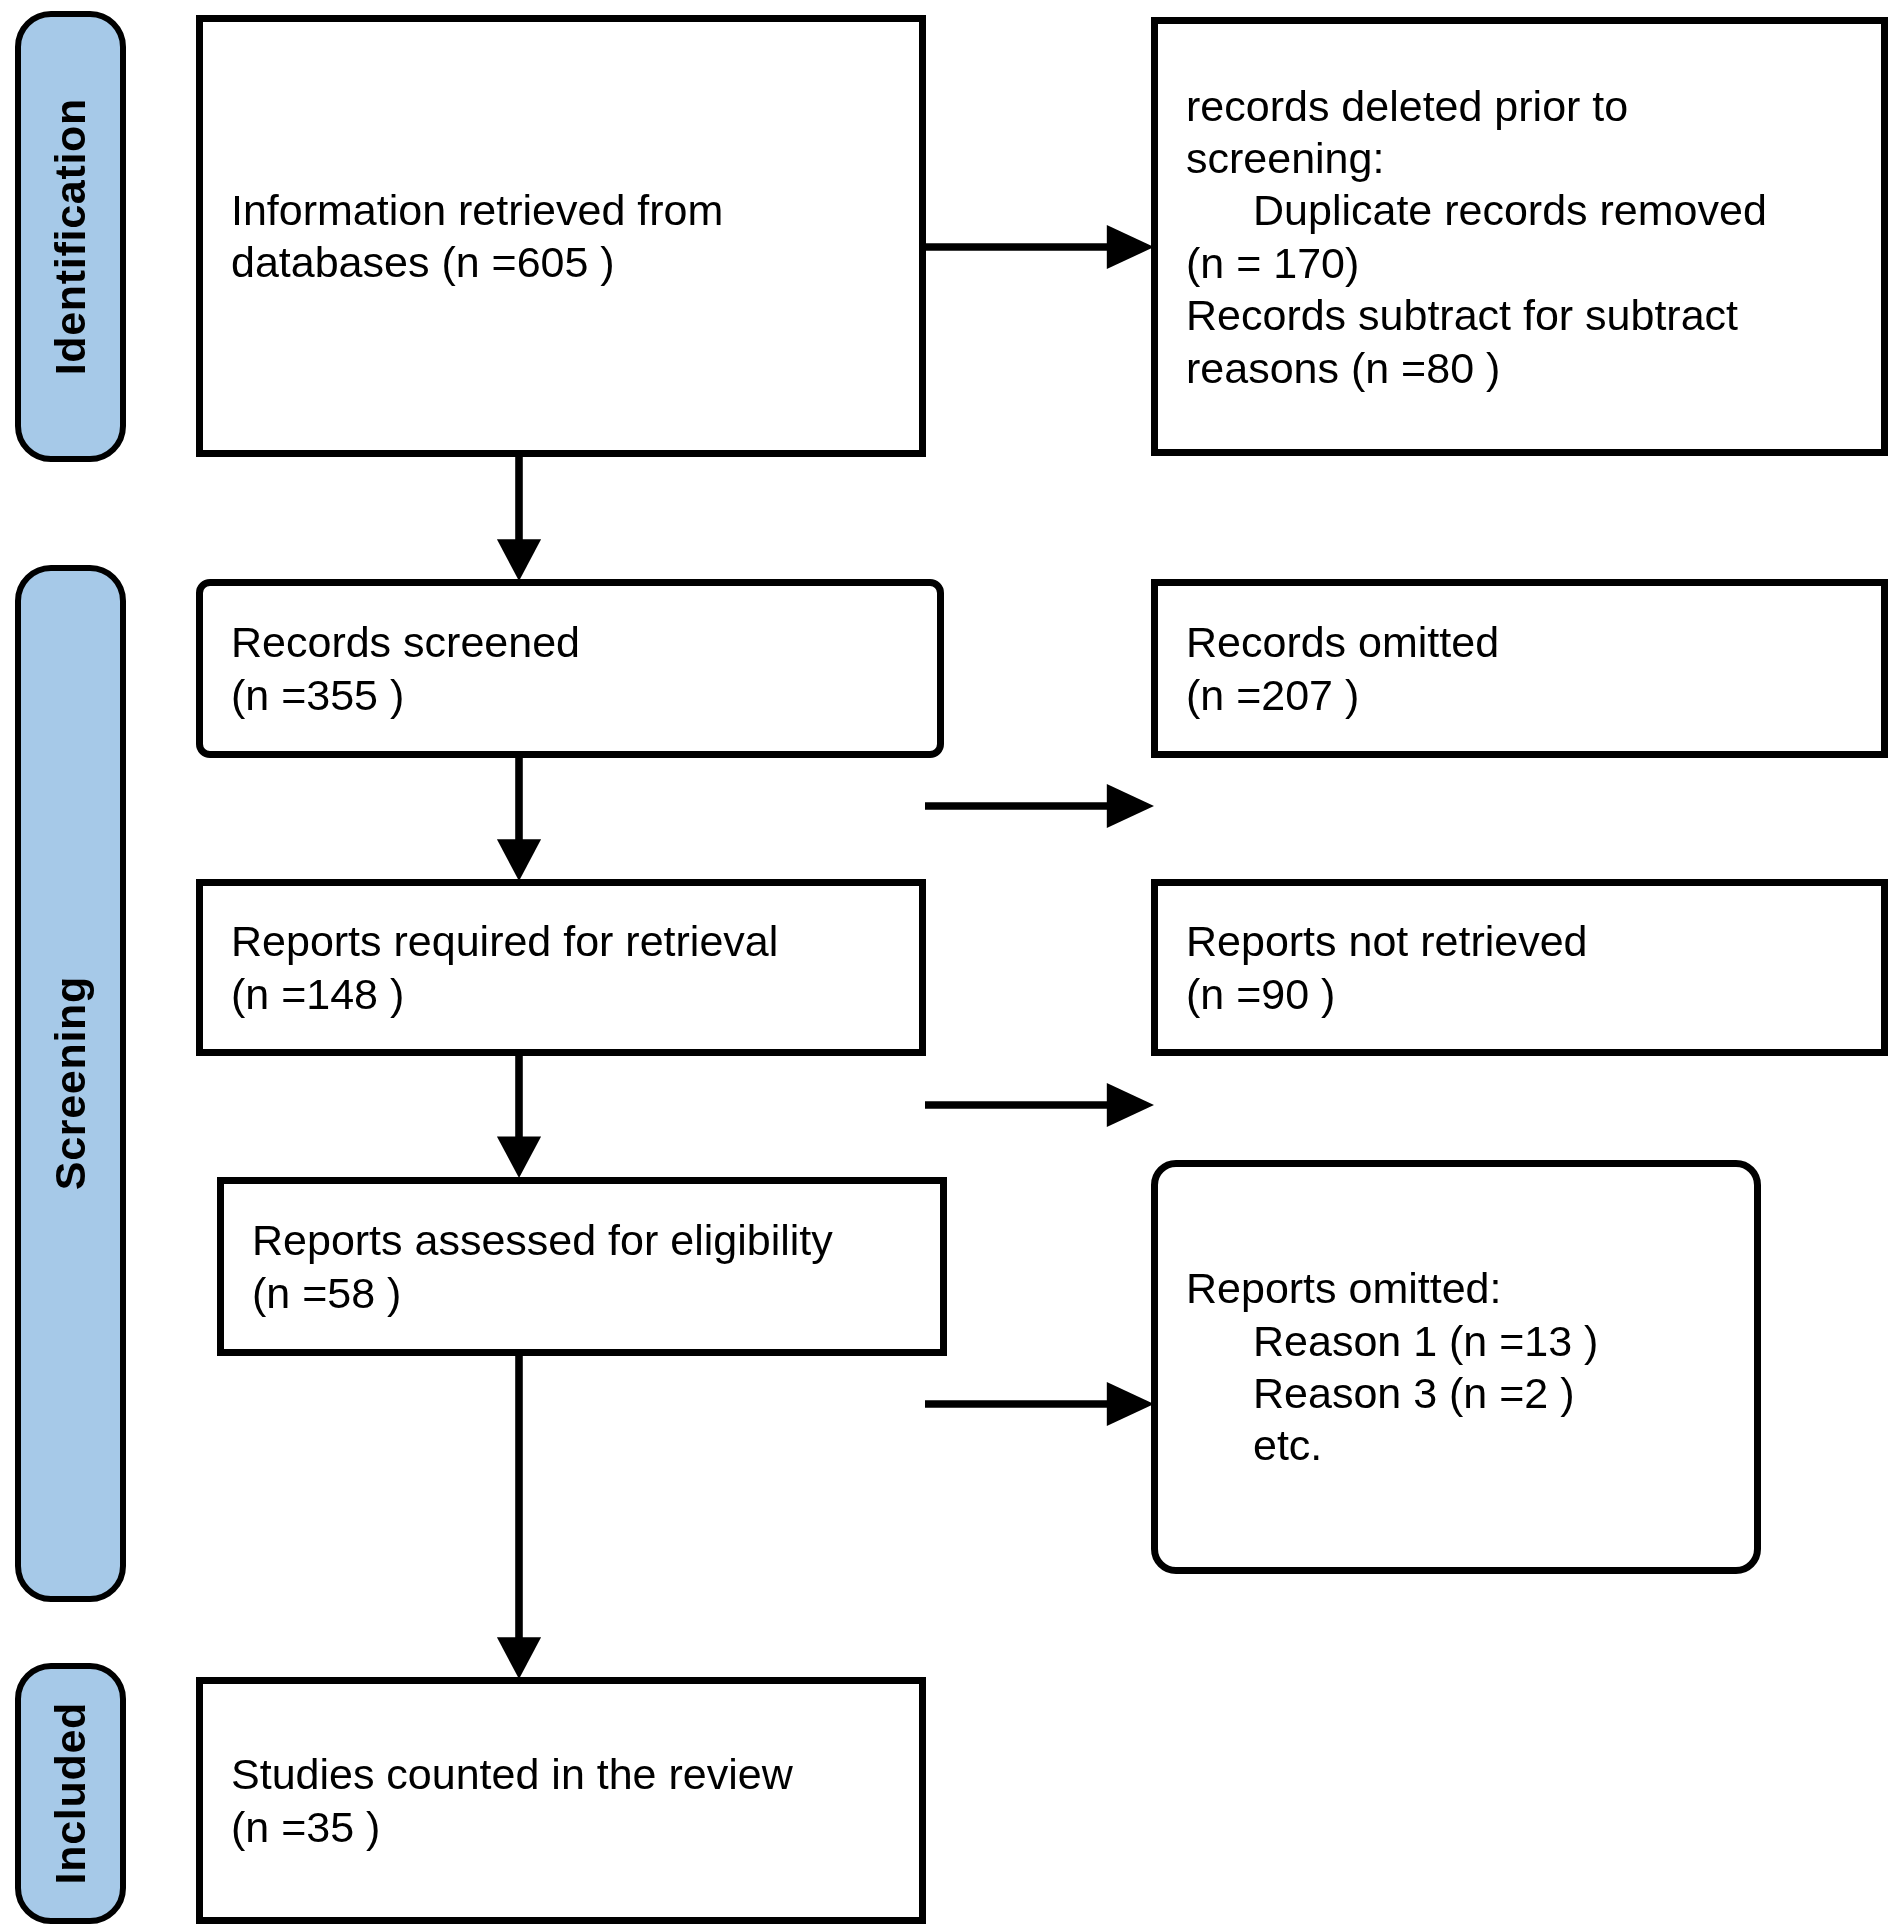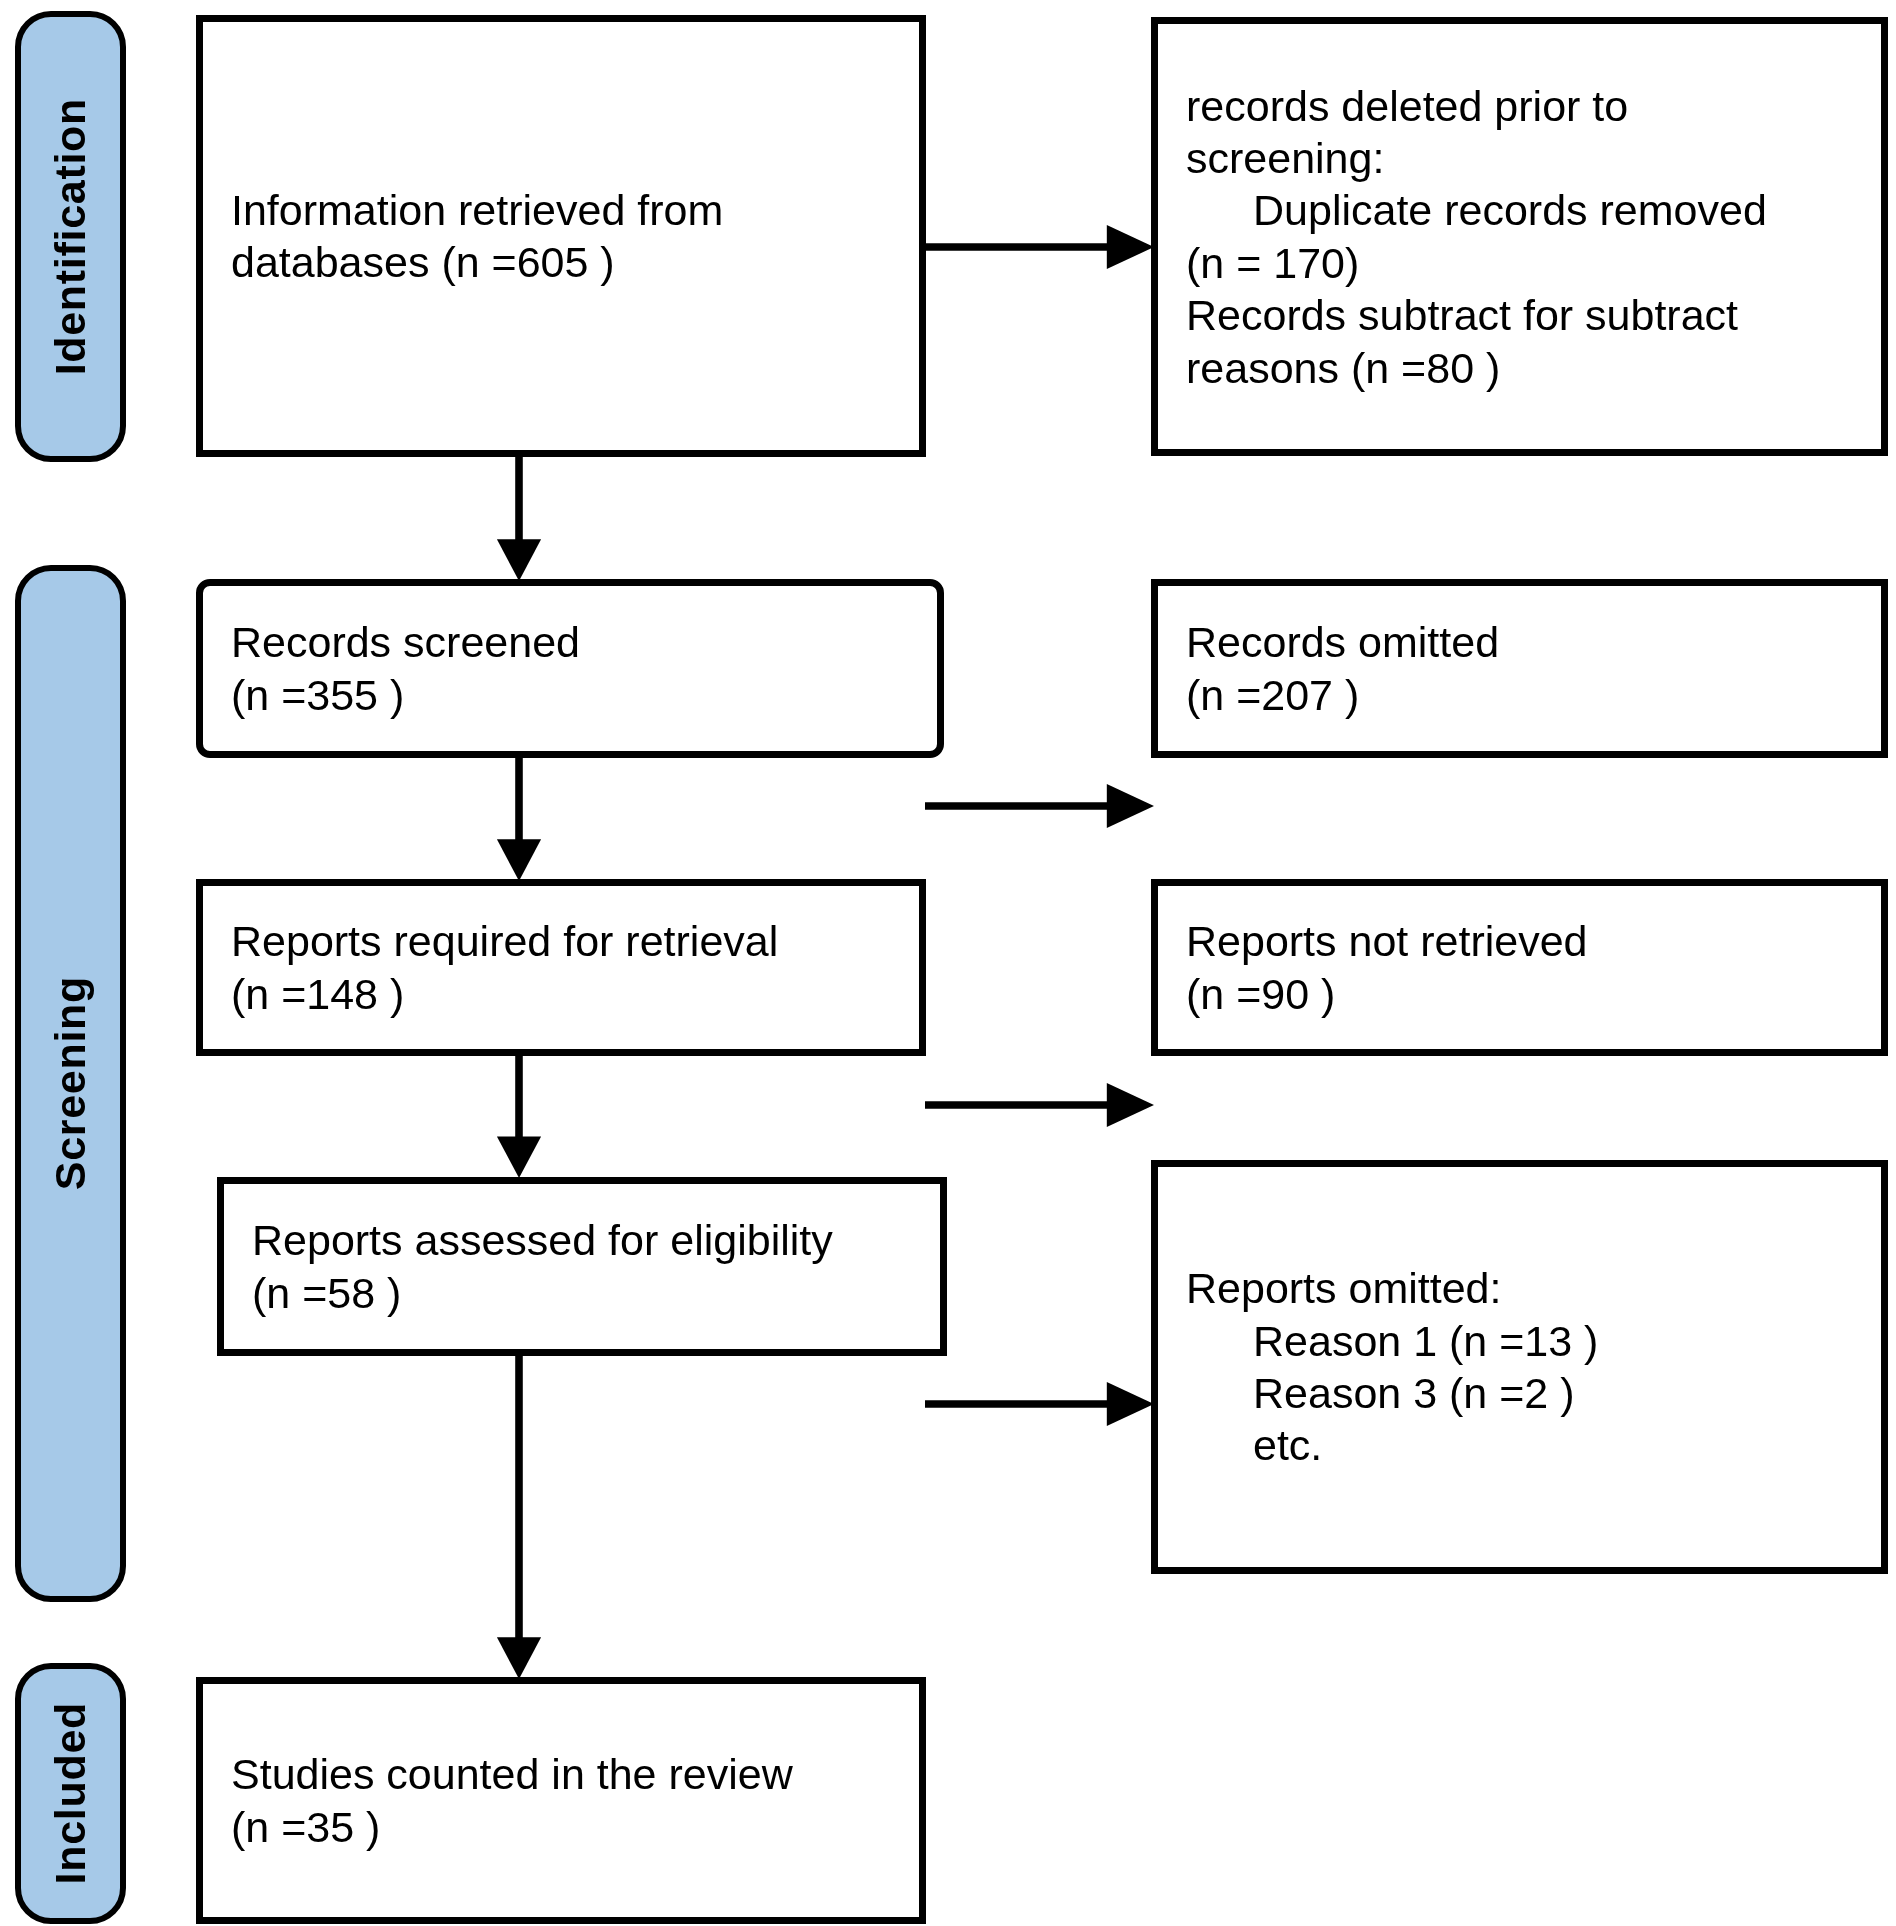--- a/index.html
+++ b/index.html
@@ -71,21 +71,21 @@
   #box-identification  { left: 196px; top: 15.3px;   width: 730px; height: 442px; }
   #box-screened        { left: 196px; top: 579px;  width: 748px; height: 179px; border-radius: 14px; }
   #box-retrieval       { left: 196px; top: 879px; width: 730px; height: 177px; }
   #box-eligibility     { left: 196px; top: 1177px; width: 730px; height: 179px; margin-left: 21px; }
   #box-included        { left: 196px; top: 1677px; width: 730px; height: 247px; }
 
   
   #box-deleted         { left: 1151px; top: 17.4px;   width: 737px; height: 439px; }
   #box-omitted-records { left: 1151px; top: 579px;  width: 737px; height: 179px; }
   #box-not-retrieved   { left: 1151px; top: 879px; width: 737px; height: 177px; }
-  #box-omitted-reports { left: 1151px; top: 1160px; width: 737px; height: 414px; }
+  #box-omitted-reports { left: 1151px; top: 1160px; width: 610px; height: 414px; border-radius: 25px; }
 
   
   .arrow-v {
     position: absolute;
     width: 58px;
     display: block;
   }
   .arrow-h {
     position: absolute;
     height: 58px;

